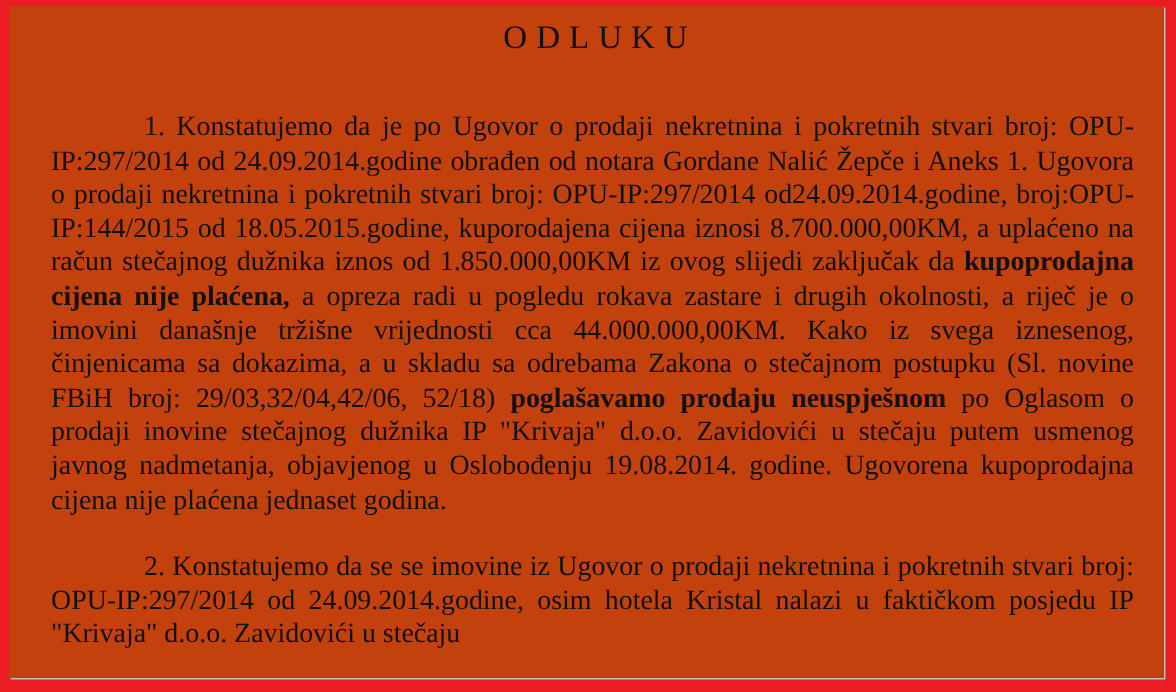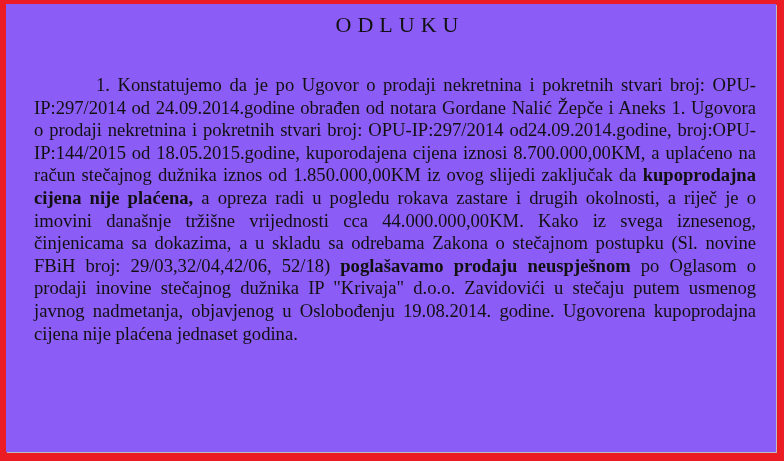--- a/index.html
+++ b/index.html
@@ -9,21 +9,21 @@
     height: 461px;
     overflow: hidden;
     background: #ec1c24;
   }
   .frame {
     position: absolute;
     left: 6px;
     top: 4px;
     width: 770px;
     height: 448px;
-    background: #8b5cf6;
+    background: #c2410c;
     box-shadow: 1px 1px 0 #bdbdbd;
     box-sizing: border-box;
     overflow: hidden;
   }
   .doc {
     font-family: "Liberation Serif", "DejaVu Serif", serif;
     color: #111111;
     font-size: 18.6px;
     line-height: 22.6px;
     padding: 0 8px 0 16px;
@@ -49,14 +49,15 @@
 </style>
 </head>
 <body>
 
 <div class="frame">
   <div class="doc">
     <h1 class="title">ODLUKU</h1>
 
     <p class="para p1"><span>1.</span><span> Konstatujemo da je po Ugovor o prodaji nekretnina i pokretnih stvari broj: OPU-IP:297/2014 od 24.09.2014.godine obrađen od notara Gordane Nalić Žepče i Aneks 1. Ugovora o prodaji nekretnina i pokretnih stvari broj: OPU-IP:297/2014 od24.09.2014.godine, broj:OPU-IP:144/2015 od 18.05.2015.godine, kuporodajena cijena iznosi 8.700.000,00KM, a uplaćeno na račun stečajnog dužnika iznos od 1.850.000,00KM iz ovog slijedi zaključak da </span><b>kupoprodajna cijena nije plaćena,</b><span> a opreza radi u pogledu rokava zastare i drugih okolnosti, a riječ je o imovini današnje tržišne vrijednosti cca 44.000.000,00KM. Kako iz svega iznesenog, činjenicama sa dokazima, a u skladu sa odrebama Zakona o stečajnom postupku (Sl. novine FBiH broj: 29/03,32/04,42/06, 52/18) </span><b>poglašavamo prodaju neuspješnom</b><span> po Oglasom o prodaji inovine stečajnog dužnika IP "Krivaja" d.o.o. Zavidovići u stečaju putem usmenog javnog nadmetanja, objavjenog u Oslobođenju 19.08.2014. godine. Ugovorena kupoprodajna cijena nije plaćena jednaset godina.</span></p>
 
+    <p class="para p2"><span>2.</span><span> Konstatujemo da se se imovine iz Ugovor o prodaji nekretnina i pokretnih stvari broj: OPU-IP:297/2014 od 24.09.2014.godine, osim hotela Kristal nalazi u faktičkom posjedu IP "Krivaja" d.o.o. Zavidovići u stečaju</span></p>
   </div>
 </div>
 
 </body></html>

